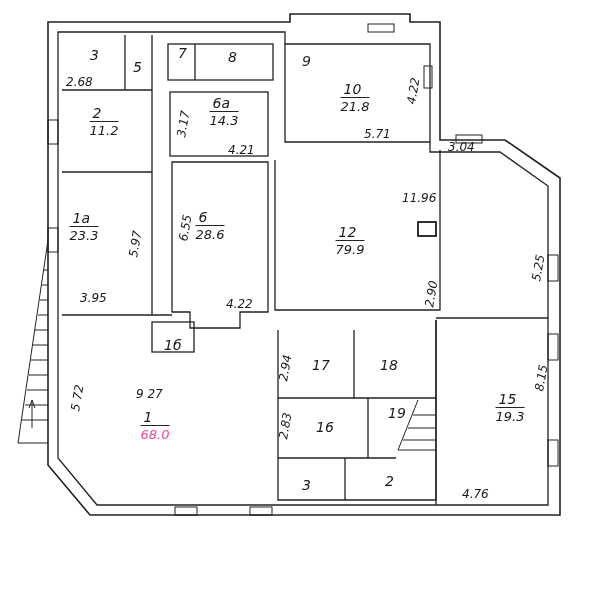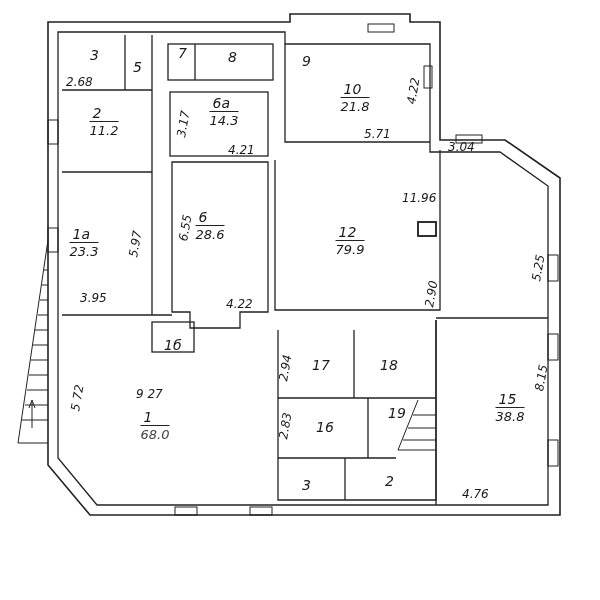--- a/index.html
+++ b/index.html
@@ -82,26 +82,26 @@
     <line x1="413" y1="415" x2="436" y2="415"></line>
       <line x1="408" y1="428" x2="436" y2="428"></line>
       <line x1="403" y1="440" x2="436" y2="440"></line>
   </g>
 
   <rect x="418" y="222" width="18" height="14"></rect>
 </svg>
 
 <div class="lbl frac" style="left:155px;top:410px;">
   <span class="n room-num">1</span>
-  <span class="a area" style="color:#404040">68.0</span>
+  <span class="a area" style="color:#ec4899">68.0</span>
 </div>
 <div class="lbl dim" style="left:136px;top:388px;">9 27</div>
 <div class="lbl dim" style="left:64px;top:392px;transform:rotate(-80deg);">5 72</div>
 
-<div class="lbl frac" style="left:84px;top:227px;">
+<div class="lbl frac" style="left:84px;top:211px;">
   <span class="n room-num">1a</span>
   <span class="a area">23.3</span>
 </div>
 <div class="lbl dim" style="left:122px;top:238px;transform:rotate(-80deg);">5.97</div>
 <div class="lbl dim" style="left:80px;top:292px;">3.95</div>
 
 <div class="lbl frac" style="left:104px;top:106px;">
   <span class="n room-num">2</span>
   <span class="a area">11.2</span>
 </div>
@@ -141,21 +141,21 @@
 <div class="lbl dim" style="left:402px;top:192px;">11.96</div>
 <div class="lbl dim" style="left:448px;top:141px;">3.04</div>
 <div class="lbl dim" style="left:418px;top:288px;transform:rotate(-80deg);">2.90</div>
 <div class="lbl dim" style="left:525px;top:262px;transform:rotate(-80deg);">5.25</div>
 
 <div class="lbl room-num" style="left:302px;top:478px;">3</div>
 <div class="lbl room-num" style="left:385px;top:474px;">2</div>
 
 <div class="lbl frac" style="left:510px;top:392px;">
   <span class="n room-num">15</span>
-  <span class="a area">38.8</span>
+  <span class="a area">19.3</span>
 </div>
 <div class="lbl dim" style="left:528px;top:372px;transform:rotate(-80deg);">8.15</div>
 <div class="lbl dim" style="left:462px;top:488px;">4.76</div>
 
 <div class="lbl room-num" style="left:316px;top:420px;">16</div>
 <div class="lbl dim" style="left:272px;top:420px;transform:rotate(-80deg);">2.83</div>
 <div class="lbl room-num" style="left:312px;top:358px;">17</div>
 <div class="lbl dim" style="left:272px;top:362px;transform:rotate(-80deg);">2.94</div>
 <div class="lbl room-num" style="left:380px;top:358px;">18</div>
 <div class="lbl room-num" style="left:388px;top:406px;">19</div>

